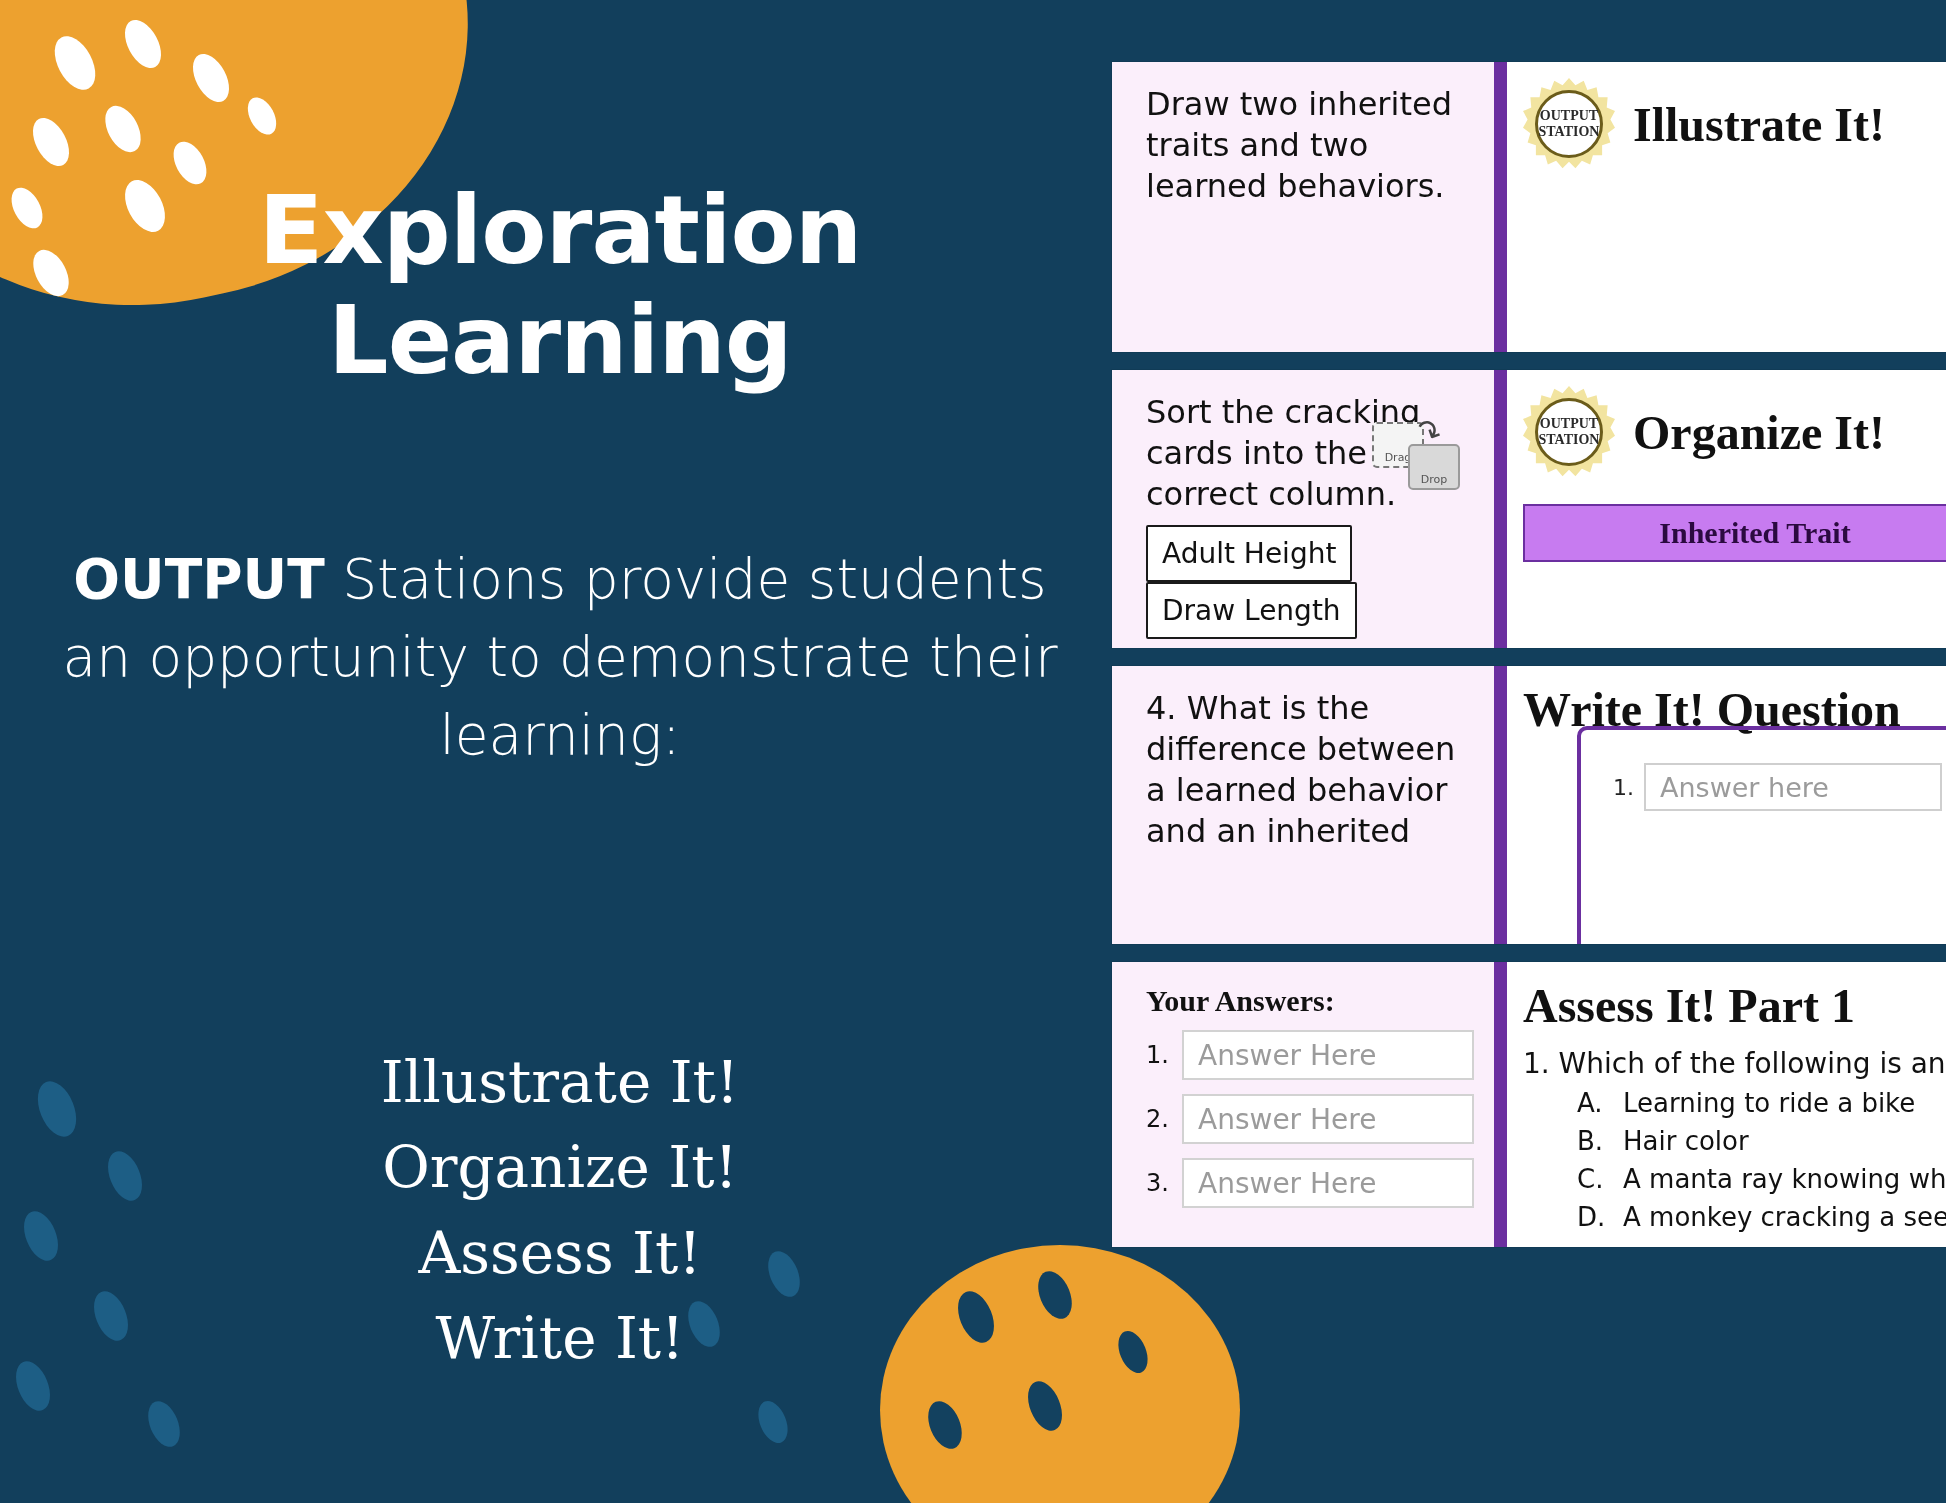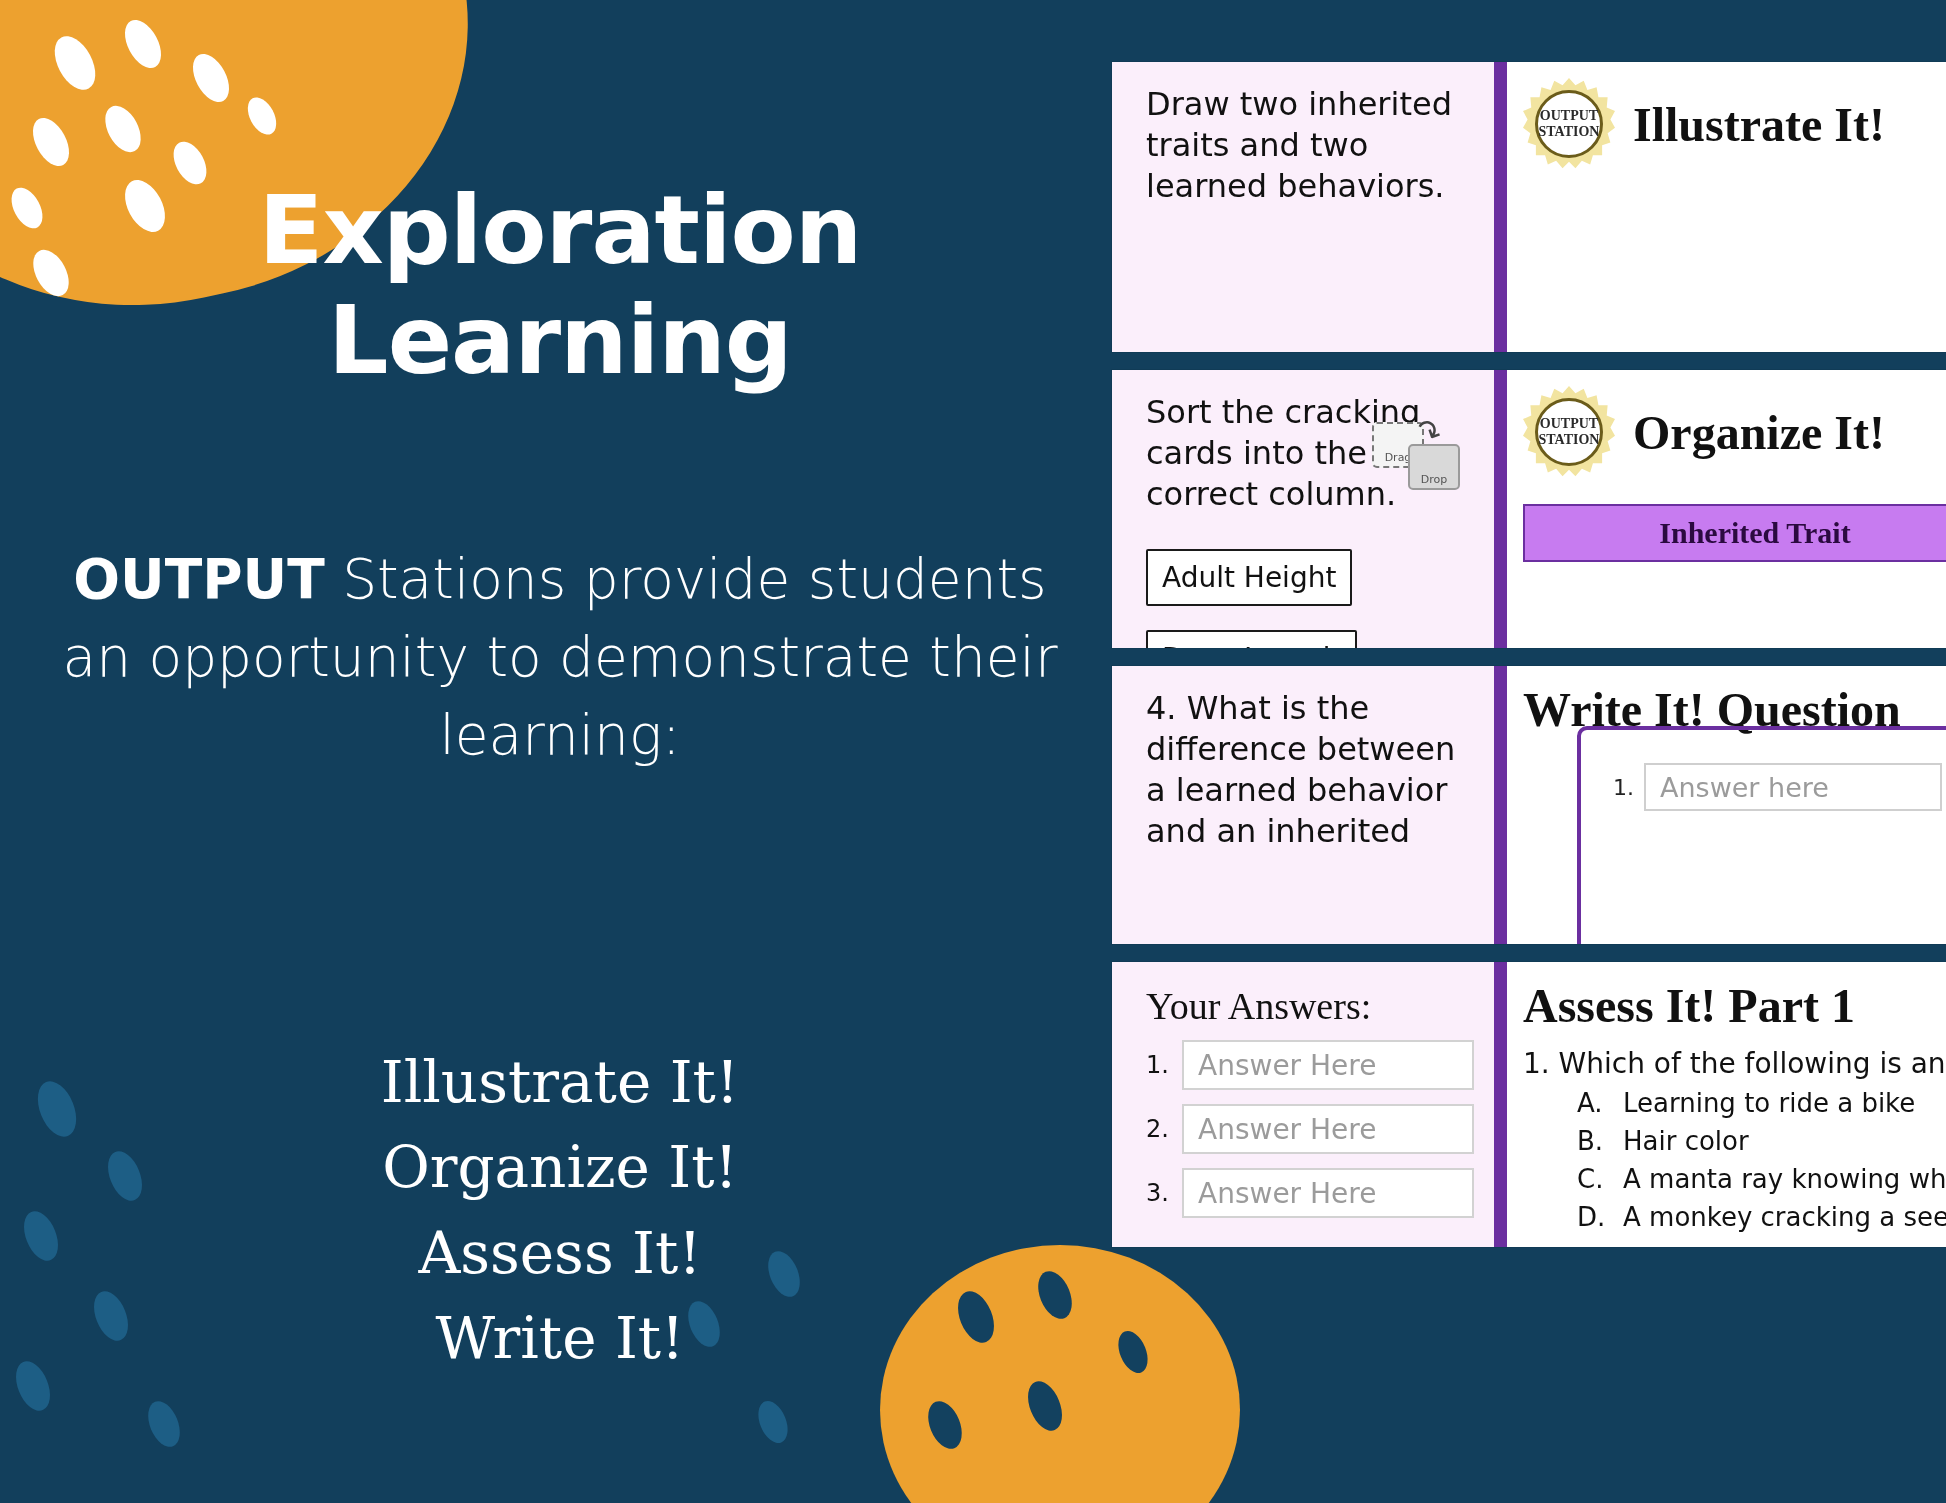--- a/index.html
+++ b/index.html
@@ -227,21 +227,21 @@
   }
   
   .card {
     border: 2px solid #6b2fa0;
     background: #ffffff;
     color: #111111;
     font-family: "DejaVu Sans", sans-serif;
     font-size: 28px;
     padding: 10px 14px;
     display: inline-block;
-    margin: 24px 10px 0 0;
+    margin: 0 10px 0 0;
     border-radius: 2px;
   }
   .card-dark { border-color: #1a1a1a; }
   .col-header {
     background: #c77bf0;
     border: 2px solid #6b2fa0;
     color: #2b0a40;
     font-family: "Liberation Serif", serif;
     font-weight: bold;
     font-size: 30px;
@@ -314,22 +314,22 @@
     top: 60px;
     right: -20px;
     bottom: -10px;
     border: 4px solid #6b2fa0;
     border-radius: 10px;
     pointer-events: none;
   }
   
   .your-answers {
     font-family: "Liberation Serif", serif;
-    font-weight: normal;
-    font-size: 38px;
+    font-weight: bold;
+    font-size: 30px;
     color: #111;
     margin-bottom: 12px;
   }
   .ans-line {
     display: flex;
     align-items: center;
     gap: 10px;
     margin-bottom: 14px;
   }
   .ans-idx {

